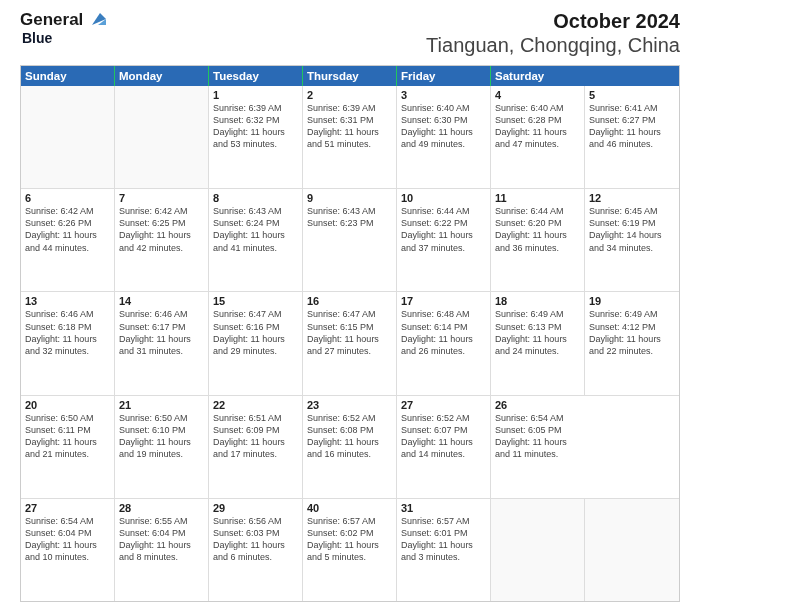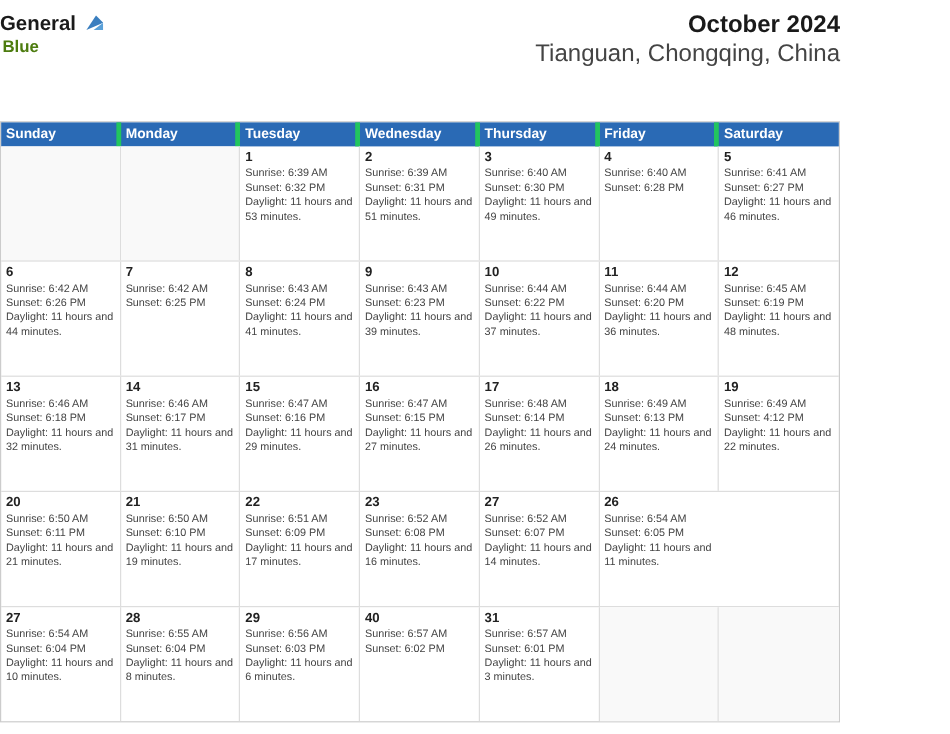--- a/index.html
+++ b/index.html
@@ -6,24 +6,23 @@
     body {
       width: 792px;
       height: 612px;
       font-family: Arial, sans-serif;
       background: #fff;
       overflow: hidden;
     }
     .page {
       width: 700px;
       height: 612px;
-      padding: 10px 0;
-      display: flex;
-      flex-direction: column;
-      gap: 36px;
+      padding: 10px 20px;
+      display: flex;
+      flex-direction: column;
     }
     .header {
       display: flex;
       justify-content: space-between;
       align-items: flex-start;
       margin-bottom: 8px;
     }
     .logo {
       display: flex;
       flex-direction: column;
@@ -53,21 +52,21 @@
       display: grid;
       grid-template-columns: repeat(7, 1fr);
       background: #2a6ab5;
     }
     .cal-header-cell {
       color: #fff;
       font-size: 11.5px;
       font-weight: bold;
       padding: 4px 4px;
       text-align: left;
-      border-right: 4px solid #22c55e;
+      border-right: 1px solid #22c55e;
     }
     .cal-header-cell:last-child { border-right: none; }
     .cal-body {
       flex: 1;
       display: flex;
       flex-direction: column;
     }
     .cal-row {
       display: grid;
       grid-template-columns: repeat(7, 1fr);
@@ -104,34 +103,33 @@
 <div class="page">
   <div class="header">
     <div class="logo">
       <div style="display:flex;align-items:center;">
         <span style="font-size:17px;font-weight:bold;color:#1a1a1a;">General</span>
         <svg width="22" height="18" viewBox="0 0 22 18" style="margin:0 1px;">
           <polygon points="8,14 16,2 22,8" fill="#3a7ebf"></polygon>
           <polygon points="14,14 22,8 22,14" fill="#5aa0d8"></polygon>
         </svg>
       </div>
-      <span style="font-size:14px;font-weight:bold;color:#4d7c0f;margin-left:2px;">Blue</span>
+      <span style="font-size:14px;font-weight:bold;color:#0f172a;margin-left:2px;">Blue</span>
     </div>
     <div class="title-area">
       <div class="main-title">October 2024</div>
       <div class="sub-title">Tianguan, Chongqing, China</div>
     </div>
   </div>
 
   <div class="calendar">
     <div class="cal-header">
     <div class="cal-header-cell">Sunday</div>
         <div class="cal-header-cell">Monday</div>
         <div class="cal-header-cell">Tuesday</div>
-        <div class="cal-header-cell">Wednesday</div>
         <div class="cal-header-cell">Thursday</div>
         <div class="cal-header-cell">Friday</div>
         <div class="cal-header-cell">Saturday</div>
       </div>
     <div class="cal-body">
     <div class="cal-row">
           <div class="cal-cell empty"></div>
           <div class="cal-cell empty"></div>
           <div class="cal-cell">
             <span class="day-num">1</span>
@@ -140,55 +138,55 @@
           <div class="cal-cell">
             <span class="day-num">2</span>
             <div class="day-info"><span>Sunrise: 6:39 AM</span><br><span>Sunset: 6:31 PM</span><br><span>Daylight: 11 hours and 51 minutes.</span></div>
           </div>
           <div class="cal-cell">
             <span class="day-num">3</span>
             <div class="day-info"><span>Sunrise: 6:40 AM</span><br><span>Sunset: 6:30 PM</span><br><span>Daylight: 11 hours and 49 minutes.</span></div>
           </div>
           <div class="cal-cell">
             <span class="day-num">4</span>
-            <div class="day-info"><span>Sunrise: 6:40 AM</span><br><span>Sunset: 6:28 PM</span><br></div>
+            <div class="day-info"><span>Sunrise: 6:40 AM</span><br><span>Sunset: 6:28 PM</span><br><span>Daylight: 11 hours and 47 minutes.</span></div>
           </div>
           <div class="cal-cell">
             <span class="day-num">5</span>
             <div class="day-info"><span>Sunrise: 6:41 AM</span><br><span>Sunset: 6:27 PM</span><br><span>Daylight: 11 hours and 46 minutes.</span></div>
           </div>
         </div>
         <div class="cal-row">
           <div class="cal-cell">
             <span class="day-num">6</span>
             <div class="day-info"><span>Sunrise: 6:42 AM</span><br><span>Sunset: 6:26 PM</span><br><span>Daylight: 11 hours and 44 minutes.</span></div>
           </div>
           <div class="cal-cell">
             <span class="day-num">7</span>
-            <div class="day-info"><span>Sunrise: 6:42 AM</span><br><span>Sunset: 6:25 PM</span><br></div>
+            <div class="day-info"><span>Sunrise: 6:42 AM</span><br><span>Sunset: 6:25 PM</span><br><span>Daylight: 11 hours and 42 minutes.</span></div>
           </div>
           <div class="cal-cell">
             <span class="day-num">8</span>
             <div class="day-info"><span>Sunrise: 6:43 AM</span><br><span>Sunset: 6:24 PM</span><br><span>Daylight: 11 hours and 41 minutes.</span></div>
           </div>
           <div class="cal-cell">
             <span class="day-num">9</span>
-            <div class="day-info"><span>Sunrise: 6:43 AM</span><br><span>Sunset: 6:23 PM</span><br><span>Daylight: 11 hours and 39 minutes.</span></div>
+            <div class="day-info"><span>Sunrise: 6:43 AM</span><br><span>Sunset: 6:23 PM</span><br></div>
           </div>
           <div class="cal-cell">
             <span class="day-num">10</span>
             <div class="day-info"><span>Sunrise: 6:44 AM</span><br><span>Sunset: 6:22 PM</span><br><span>Daylight: 11 hours and 37 minutes.</span></div>
           </div>
           <div class="cal-cell">
             <span class="day-num">11</span>
             <div class="day-info"><span>Sunrise: 6:44 AM</span><br><span>Sunset: 6:20 PM</span><br><span>Daylight: 11 hours and 36 minutes.</span></div>
           </div>
           <div class="cal-cell">
             <span class="day-num">12</span>
-            <div class="day-info"><span>Sunrise: 6:45 AM</span><br><span>Sunset: 6:19 PM</span><br><span>Daylight: 11 hours and 48 minutes.</span></div>
+            <div class="day-info"><span>Sunrise: 6:45 AM</span><br><span>Sunset: 6:19 PM</span><br><span>Daylight: 14 hours and 34 minutes.</span></div>
           </div>
         </div>
         <div class="cal-row">
           <div class="cal-cell">
             <span class="day-num">13</span>
             <div class="day-info"><span>Sunrise: 6:46 AM</span><br><span>Sunset: 6:18 PM</span><br><span>Daylight: 11 hours and 32 minutes.</span></div>
           </div>
           <div class="cal-cell">
             <span class="day-num">14</span>
             <div class="day-info"><span>Sunrise: 6:46 AM</span><br><span>Sunset: 6:17 PM</span><br><span>Daylight: 11 hours and 31 minutes.</span></div>
@@ -248,21 +246,21 @@
           <div class="cal-cell">
             <span class="day-num">28</span>
             <div class="day-info"><span>Sunrise: 6:55 AM</span><br><span>Sunset: 6:04 PM</span><br><span>Daylight: 11 hours and 8 minutes.</span></div>
           </div>
           <div class="cal-cell">
             <span class="day-num">29</span>
             <div class="day-info"><span>Sunrise: 6:56 AM</span><br><span>Sunset: 6:03 PM</span><br><span>Daylight: 11 hours and 6 minutes.</span></div>
           </div>
           <div class="cal-cell">
             <span class="day-num">40</span>
-            <div class="day-info"><span>Sunrise: 6:57 AM</span><br><span>Sunset: 6:02 PM</span><br></div>
+            <div class="day-info"><span>Sunrise: 6:57 AM</span><br><span>Sunset: 6:02 PM</span><br><span>Daylight: 11 hours and 5 minutes.</span></div>
           </div>
           <div class="cal-cell">
             <span class="day-num">31</span>
             <div class="day-info"><span>Sunrise: 6:57 AM</span><br><span>Sunset: 6:01 PM</span><br><span>Daylight: 11 hours and 3 minutes.</span></div>
           </div>
           <div class="cal-cell empty"></div>
           <div class="cal-cell empty"></div>
         </div>
       </div>
   </div>

